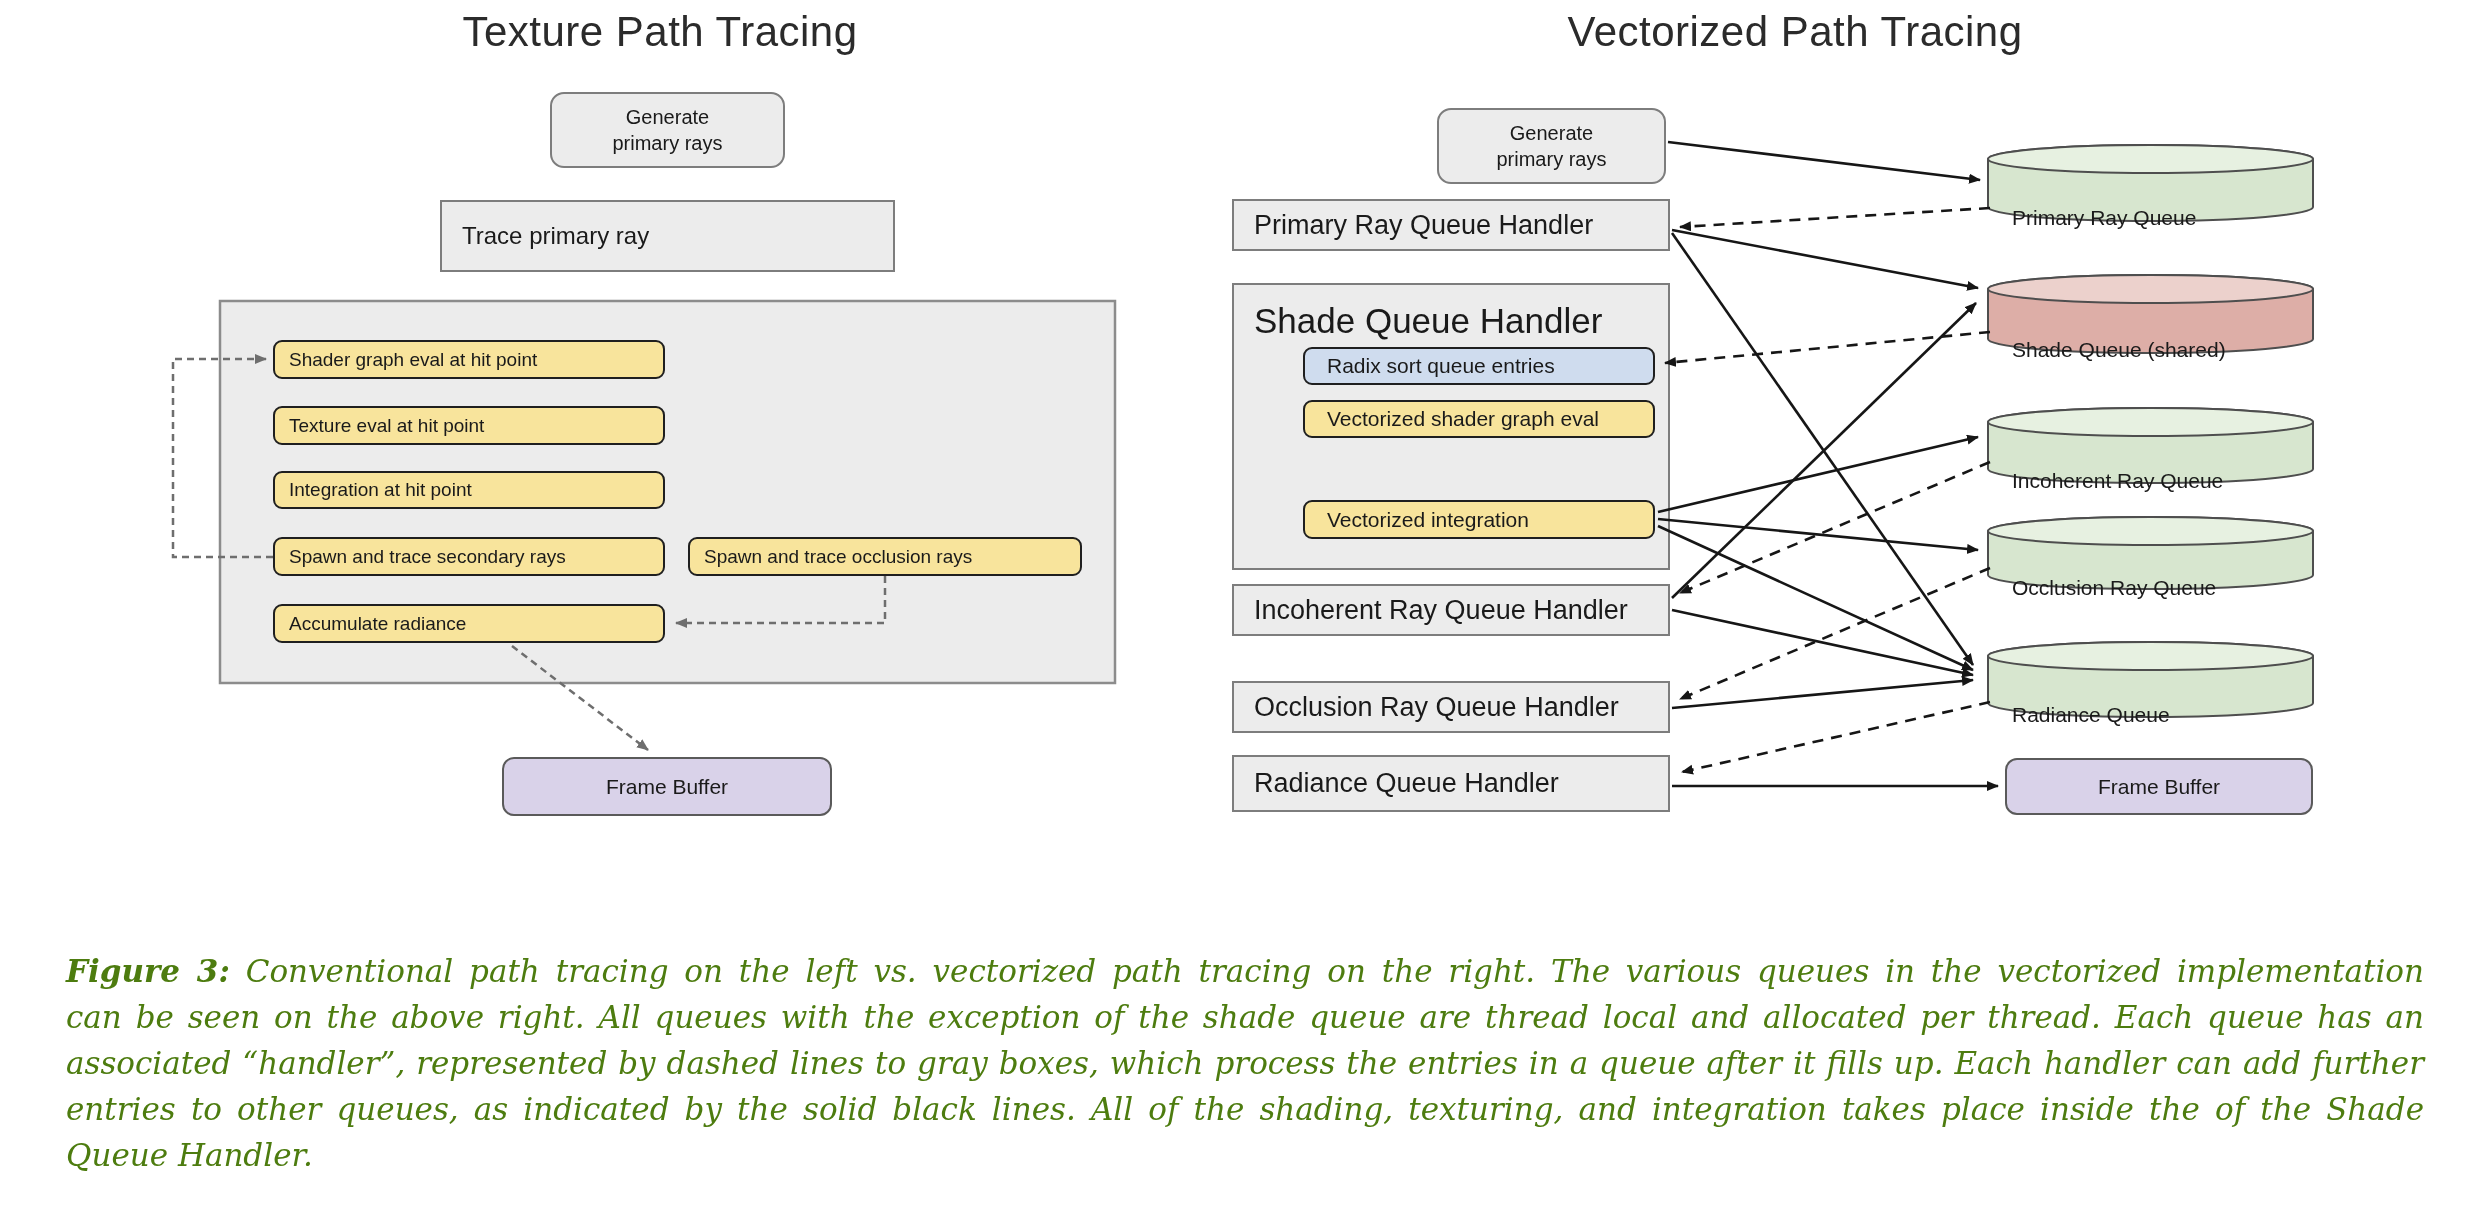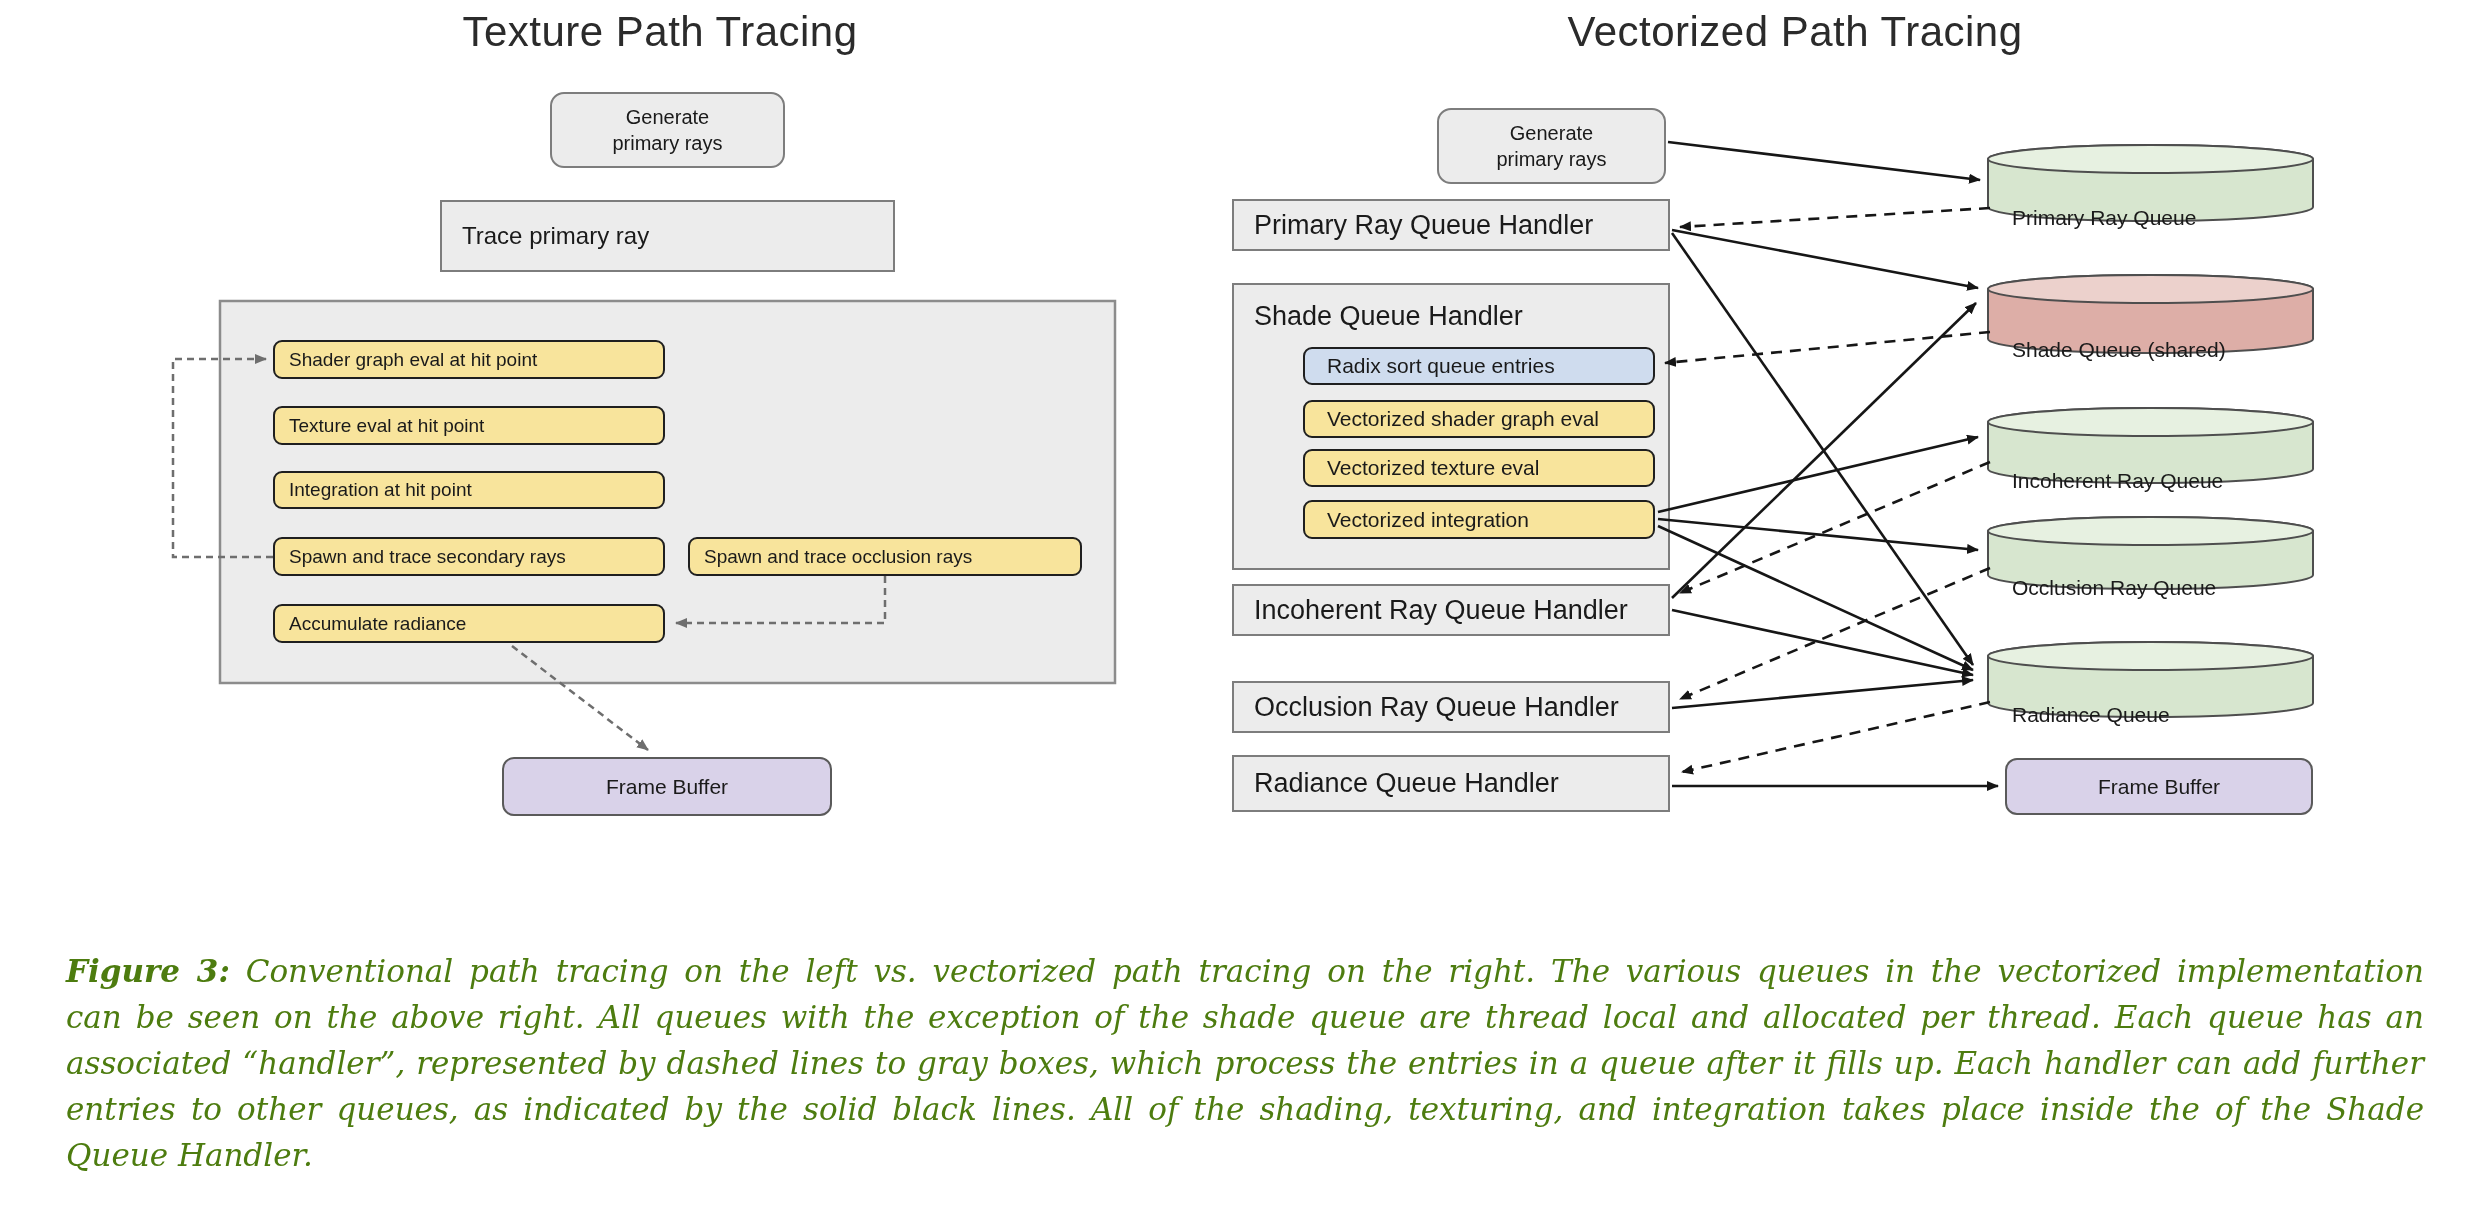--- a/index.html
+++ b/index.html
@@ -15,21 +15,21 @@
   .bigstep{font-size:24px;padding-left:20px;}
   .handler{font-size:27px;padding-left:20px;}
   .yellowbox{background:#f8e49c;border:2.5px solid #1f1f1f;border-radius:9px;
              display:flex;align-items:center;font-size:19px;padding-left:14px;}
   .innerstep{background:#f8e49c;border:2.5px solid #1f1f1f;border-radius:9px;
              display:flex;align-items:center;font-size:21px;padding-left:22px;}
   .bluebox{background:#cfdcee;}
   .purplebox{background:#d9d2e9;border:2.5px solid #5a5a5a;border-radius:12px;
              display:flex;align-items:center;justify-content:center;font-size:21px;}
   .qlabel{font-size:21px;height:30px;line-height:30px;margin-top:32px;}
-  .sqh-label{position:absolute;left:20px;top:16px;font-size:27px;}
+  .sqh-label{position:absolute;left:20px;top:16px;font-size:35px;}
   .caption{position:absolute;left:66px;top:948px;width:2358px;
            font-family:"DejaVu Serif","Liberation Serif",serif;font-style:italic;
            font-size:31px;line-height:46px;color:#4d7c0f;}
   .capline{text-align:justify;text-align-last:justify;}
   .capline.last{text-align:left;text-align-last:left;}
   .figlabel{font-weight:bold;}
 </style>
 </head>
 <body>
 
@@ -111,23 +111,20 @@
 
   <div class="abs graybox" style="left:1232px;top:283px;width:438px;height:287px;align-items:flex-start;">
     <span class="sqh-label">Shade Queue Handler</span>
   </div>
   <div class="abs innerstep bluebox" style="left:1303px;top:347px;width:352px;height:38px;">
     <span>Radix sort queue entries</span>
   </div>
   <div class="abs innerstep" style="left:1303px;top:400px;width:352px;height:38px;">
     <span>Vectorized shader graph eval</span>
   </div>
-  <div class="abs innerstep" style="left:1303px;top:449px;width:352px;height:38px;">
-    <span>Vectorized texture eval</span>
-  </div>
   <div class="abs innerstep" style="left:1303px;top:500px;width:352px;height:39px;">
     <span>Vectorized integration</span>
   </div>
 
   <div class="abs graybox handler" style="left:1232px;top:584px;width:438px;height:52px;">
     <span>Incoherent Ray Queue Handler</span>
   </div>
   <div class="abs graybox handler" style="left:1232px;top:681px;width:438px;height:52px;">
     <span>Occlusion Ray Queue Handler</span>
   </div>

